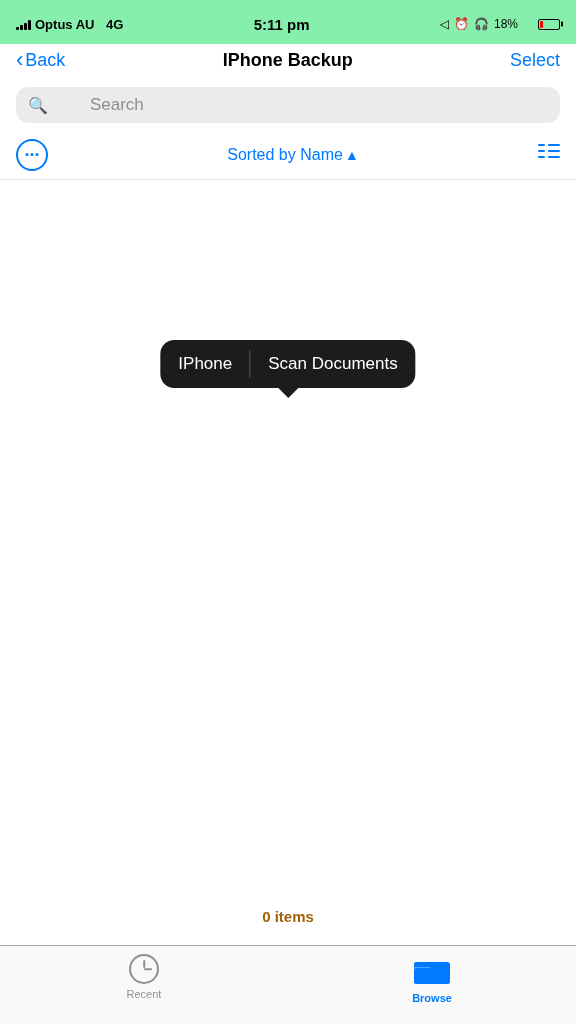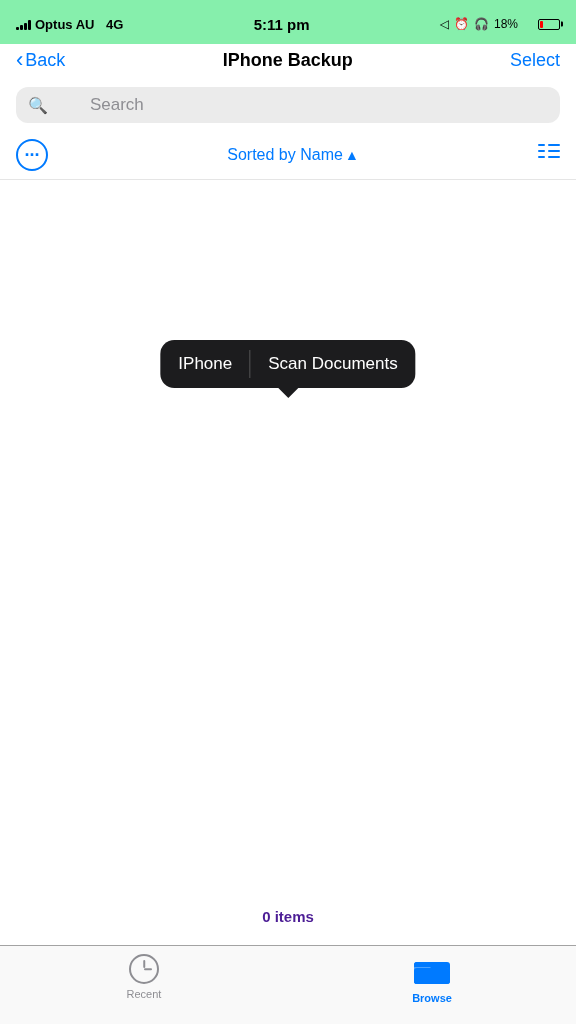--- a/index.html
+++ b/index.html
@@ -232,21 +232,21 @@
 
     
     .items-count {
       position: absolute;
       bottom: 20px;
       left: 0;
       right: 0;
       text-align: center;
       font-size: 15px;
       font-weight: 600;
-      color: #4c1d95;
+      color: #a16207;
     }
 
     
     .tab-bar {
       display: flex;
       border-top: 1px solid #a3a3a3;
       background: #F9F9F9;
       padding: 8px 0 20px;
     }
     .tab-item {

